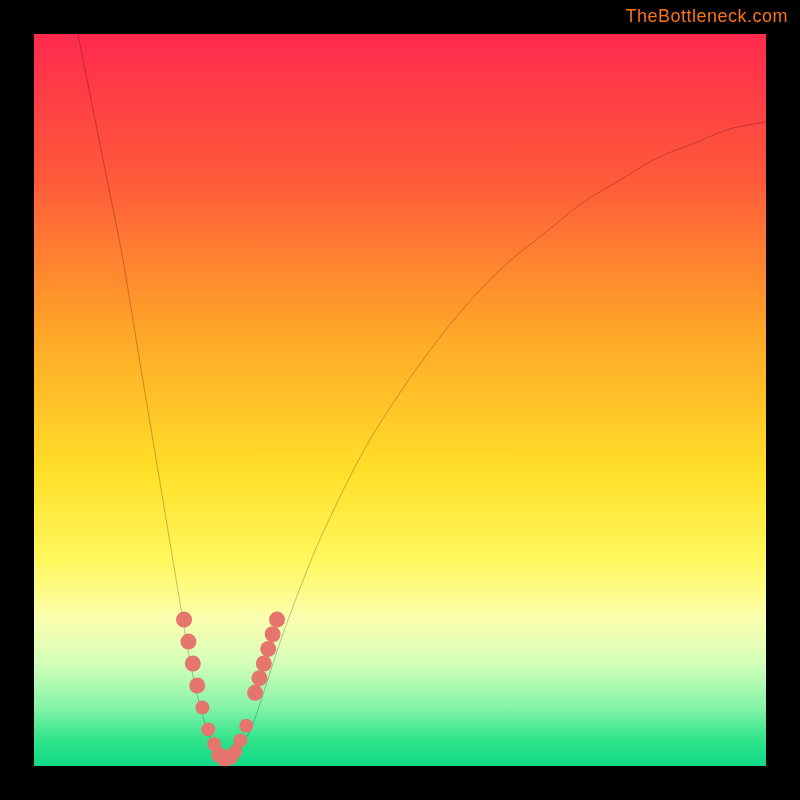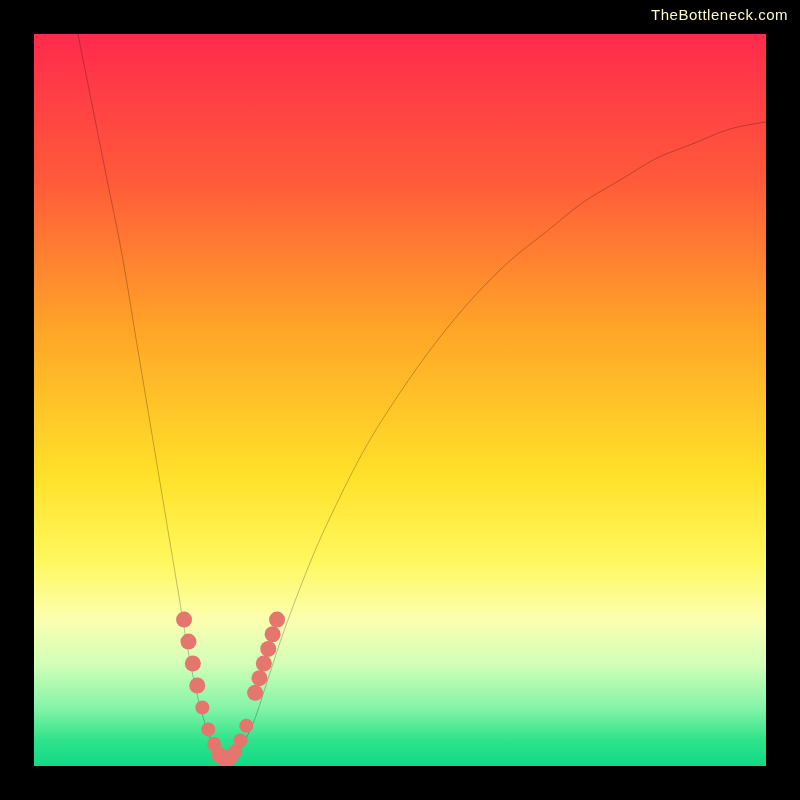--- a/index.html
+++ b/index.html
@@ -14,22 +14,22 @@
   .stage {
     position: relative;
     width: 800px;
     height: 800px;
     background: #000;
   }
   .watermark {
     position: absolute;
     top: 6px;
     right: 12px;
-    color: #fef9c3;
-    font-size: 15px;
+    color: #f97316;
+    font-size: 18px;
     font-weight: 400;
     letter-spacing: 0.5px;
     z-index: 10;
     user-select: none;
   }
   .plot-area {
     position: absolute;
     left: 34px;
     top: 34px;
     width: 732px;

